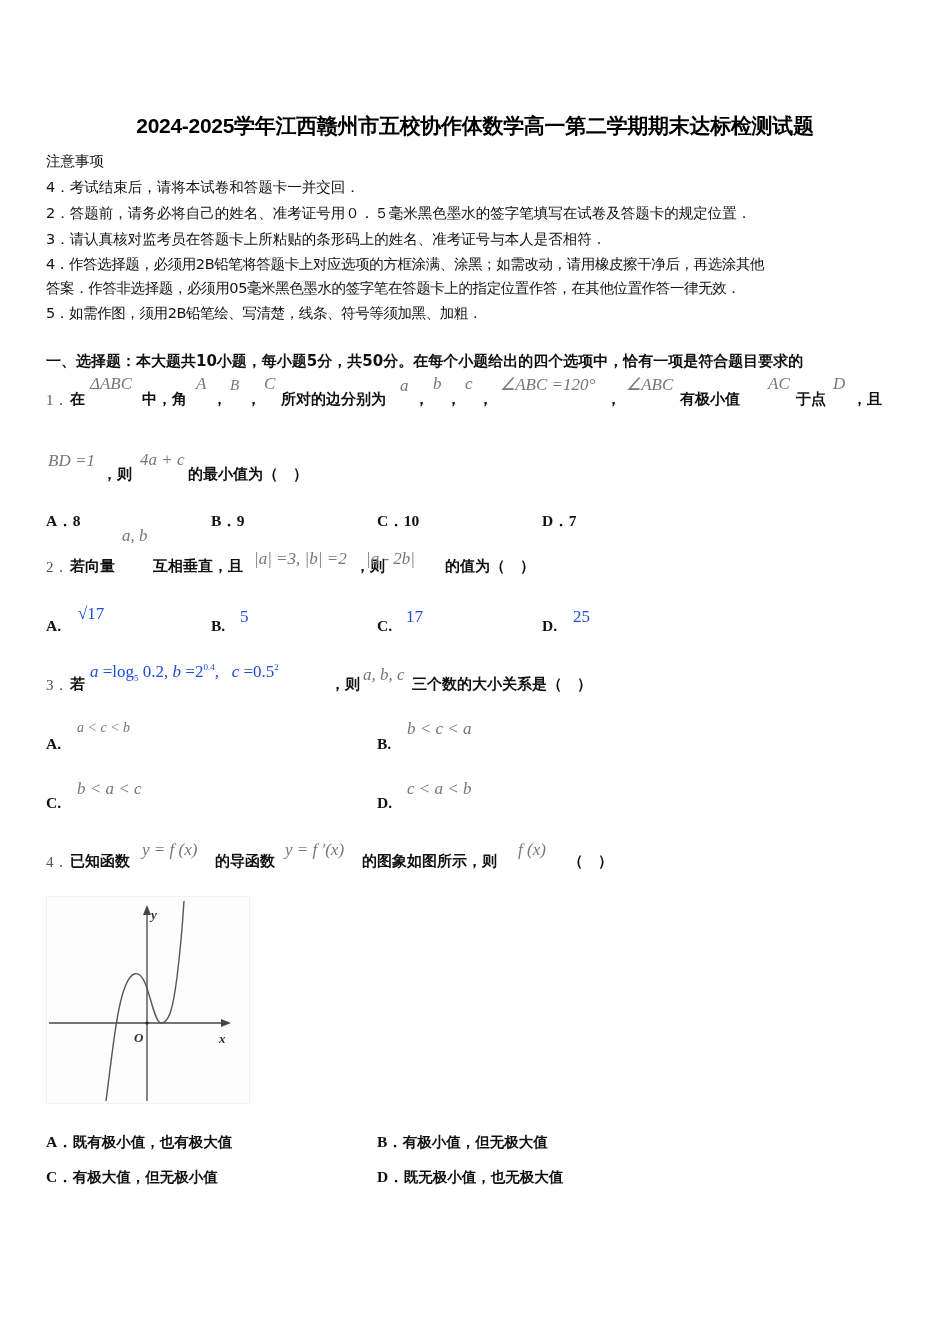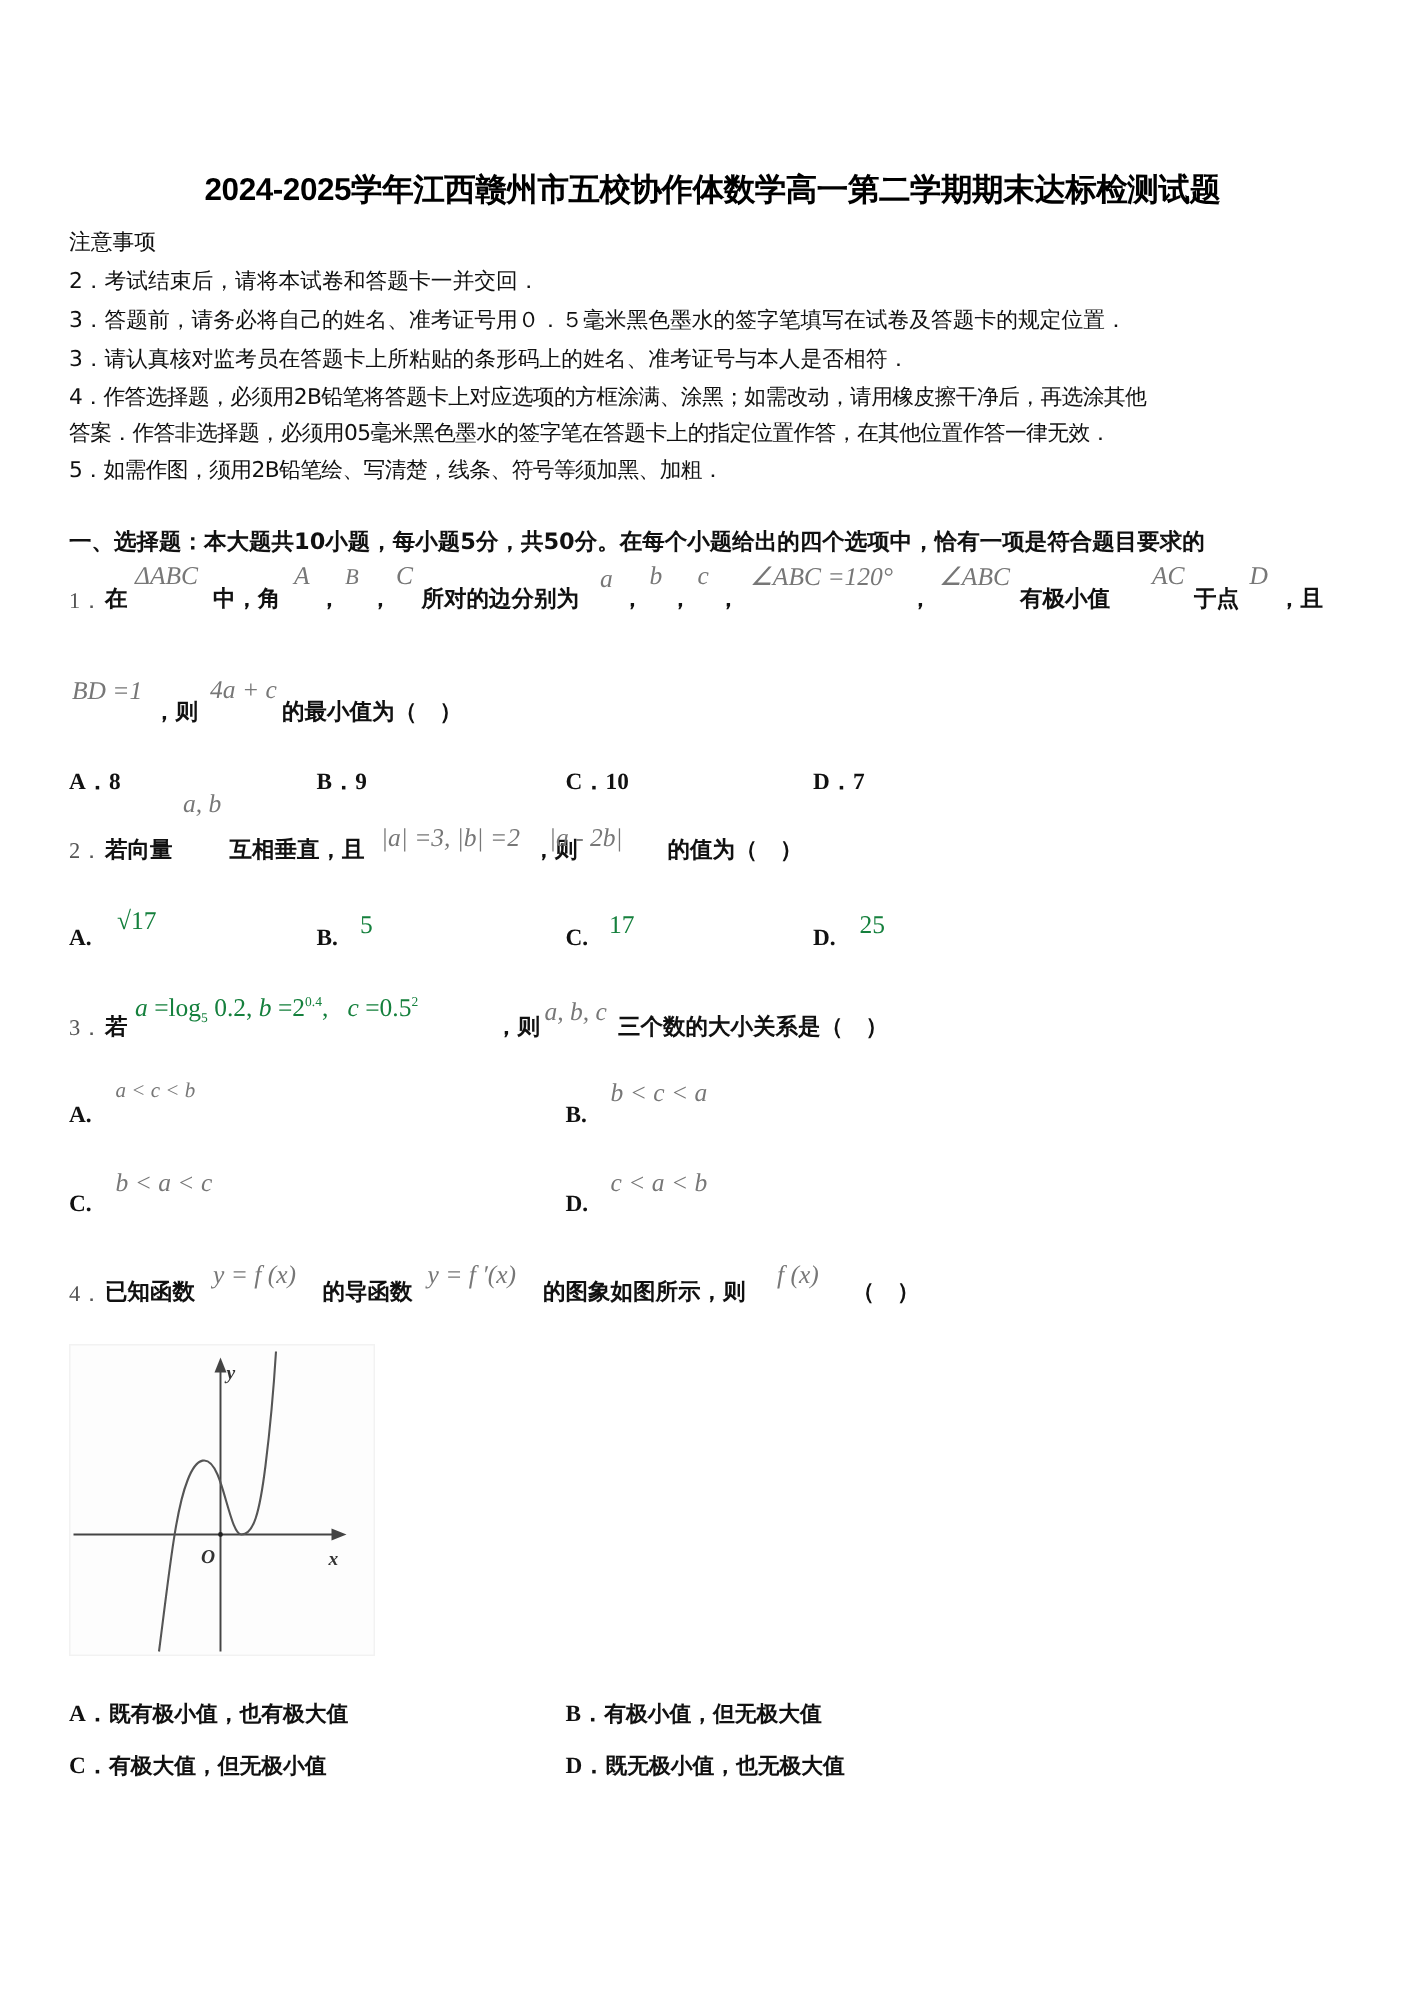--- a/index.html
+++ b/index.html
@@ -2,35 +2,35 @@
 <html><head>
 <meta charset="utf-8">
 <style>
   html, body { margin: 0; padding: 0; background: #ffffff; }
   body { width: 950px; height: 1344px; position: relative; overflow: hidden; color: #111; font-family: "DejaVu Sans", sans-serif; }
   .abs { position: absolute; white-space: nowrap; }
   .title { left: 0; width: 950px; top: 112px; text-align: center; font-family: "Liberation Sans", sans-serif; font-weight: bold; font-size: 21px; letter-spacing: -0.3px; color: #000; }
   .note { font-size: 14.5px; left: 46px; color: #111; }
   .note-head { top: 152px; }
   .math { font-family: "Liberation Serif", serif; font-style: italic; color: #777; font-size: 17px; }
-  .math-up { font-family: "Liberation Serif", serif; color: #15803d; font-size: 17px; text-align: right; }
+  .math-up { font-family: "Liberation Serif", serif; color: #1d4ed8; font-size: 17px; text-align: right; }
   .qtext { font-size: 15px; color: #111; font-weight: bold; }
   .qnum { font-family: "Liberation Serif", serif; font-size: 15px; color: #555; }
   .opt { font-family: "Liberation Serif", serif; font-weight: bold; font-size: 15.5px; color: #111; }
   .section { font-size: 15px; font-weight: bold; left: 46px; top: 352px; color: #111; }
   .graph { left: 46px; top: 896px; width: 202px; height: 206px; background: #fdfdfd; border: 1px solid #f2f2f2; }
 </style>
 </head>
 <body>
 
 <div class="abs title">2024-2025学年江西赣州市五校协作体数学高一第二学期期末达标检测试题</div>
 
 <div class="abs note note-head">注意事项</div>
-<div class="abs note" style="top:178px">2．考试结束后，请将本试卷和答题卡一并交回．</div>
-<div class="abs note" style="top:204px">3．答题前，请务必将自己的姓名、准考证号用０．５毫米黑色墨水的签字笔填写在试卷及答题卡的规定位置．</div>
+<div class="abs note" style="top:178px">4．考试结束后，请将本试卷和答题卡一并交回．</div>
+<div class="abs note" style="top:204px">2．答题前，请务必将自己的姓名、准考证号用０．５毫米黑色墨水的签字笔填写在试卷及答题卡的规定位置．</div>
 <div class="abs note" style="top:230px">3．请认真核对监考员在答题卡上所粘贴的条形码上的姓名、准考证号与本人是否相符．</div>
 <div class="abs note" style="top:255px; letter-spacing:-0.4px">4．作答选择题，必须用2B铅笔将答题卡上对应选项的方框涂满、涂黑；如需改动，请用橡皮擦干净后，再选涂其他</div>
 <div class="abs note" style="top:279px; letter-spacing:-0.4px">答案．作答非选择题，必须用05毫米黑色墨水的签字笔在答题卡上的指定位置作答，在其他位置作答一律无效．</div>
 <div class="abs note" style="top:304px; letter-spacing:-0.4px">5．如需作图，须用2B铅笔绘、写清楚，线条、符号等须加黑、加粗．</div>
 
 <div class="abs section">一、选择题：本大题共10小题，每小题5分，共50分。在每个小题给出的四个选项中，恰有一项是符合题目要求的</div>
 
 <div>
   <span class="abs qnum" style="left:46px; top:391px">1．</span>
   <span class="abs qtext" style="left:70px; top:390px">在</span>

